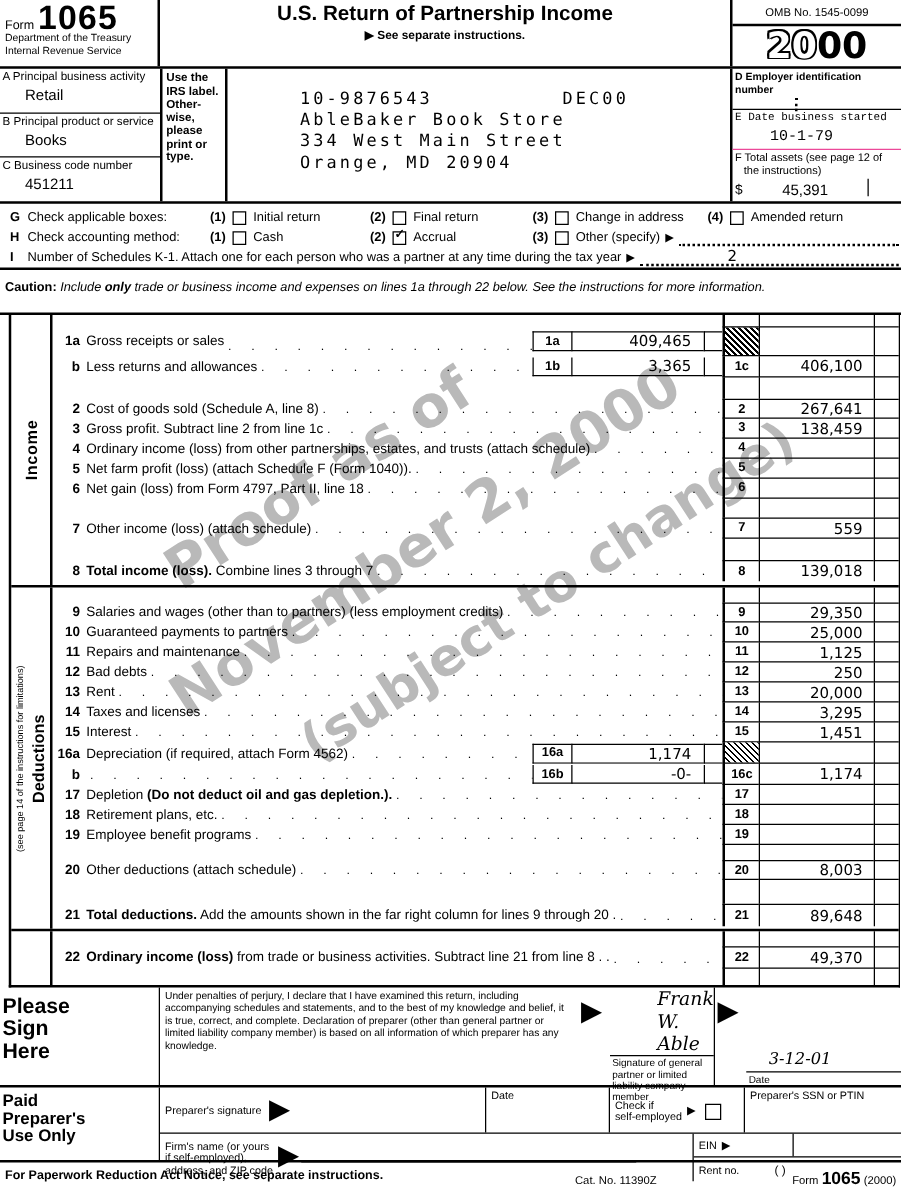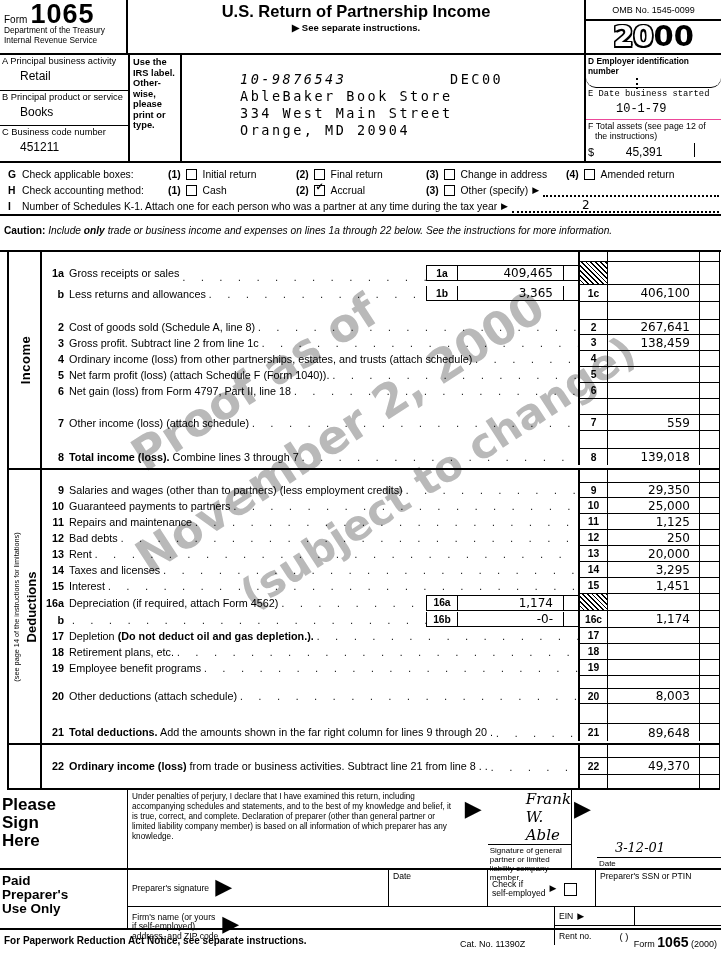--- a/index.html
+++ b/index.html
@@ -25,23 +25,23 @@
   
   .ent{position:absolute;top:55px;left:0;width:721px;height:108px;border-bottom:2.5px solid #000;display:flex;}
   .ent-left{width:128px;flex:none;display:flex;flex-direction:column;}
   .abc{border-bottom:1px solid #000;flex:1;padding:1px 2px 0 2px;font-size:9.3px;}
   .abc:last-child{border-bottom:none;}
   .abc .val{font-size:12px;margin:3px 0 0 18px;}
   .lblcol{width:54px;flex:none;border-left:2px solid #000;border-right:2px solid #000;
           font-size:9.3px;font-weight:bold;padding:2px 1px 0 3px;line-height:10.5px;}
   .namearea{flex:1;padding:16px 0 0 58px;font-family:"DejaVu Sans Mono",monospace;
             font-size:13.5px;letter-spacing:2.5px;line-height:17px;white-space:nowrap;}
-  .nl1l{display:inline-block;width:210px;font-style:italic;}
+  .nl1l{display:inline-block;width:210px;}
   .ent-right{width:137px;flex:none;border-left:2px solid #000;display:flex;flex-direction:column;}
-  .dbox{height:33px;border-bottom:1px solid #000;font-size:8.4px;font-weight:bold;padding:1px 1px 0 2px;border-radius:10px;}
+  .dbox{height:33px;border-bottom:1px solid #000;font-size:8.4px;font-weight:bold;padding:1px 1px 0 2px;}
   .dotmark{width:0;height:11px;border-left:2px dotted #000;margin:2px 0 0 48px;}
   .ebox{height:32px;border-bottom:1px solid #ec4899;font-size:8.8px;padding:1px 1px 0 2px;font-family:Liberation Mono, monospace;}
   .ebox .val{font-size:12px;margin:3px 0 0 28px;}
   .fbox{flex:1;font-size:8.8px;padding:1px 1px 0 2px;line-height:10px;}
   .frow{display:flex;align-items:flex-end;margin-top:2px;}
   .frow .dollar{font-size:11px;}
   .frow .val{font-size:12px;flex:1;text-align:center;}
   .fcents{width:26px;height:14px;border-left:1px solid #000;}
 
   

